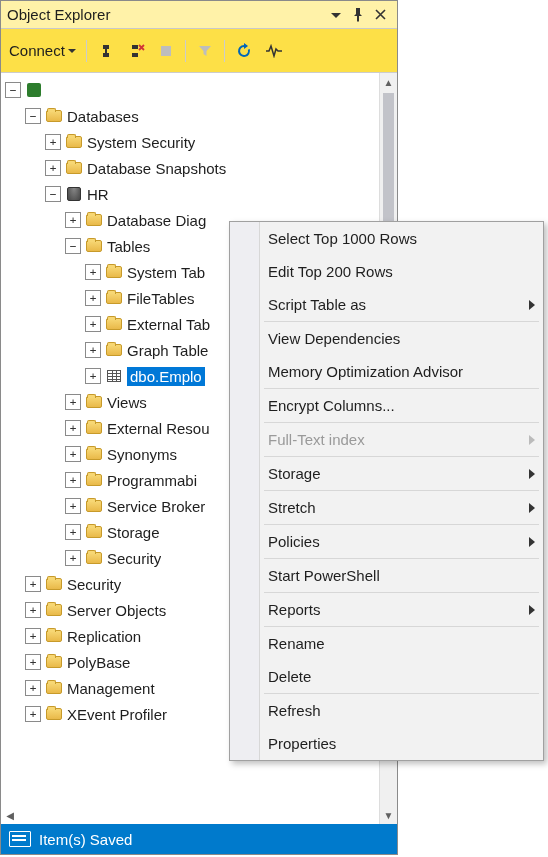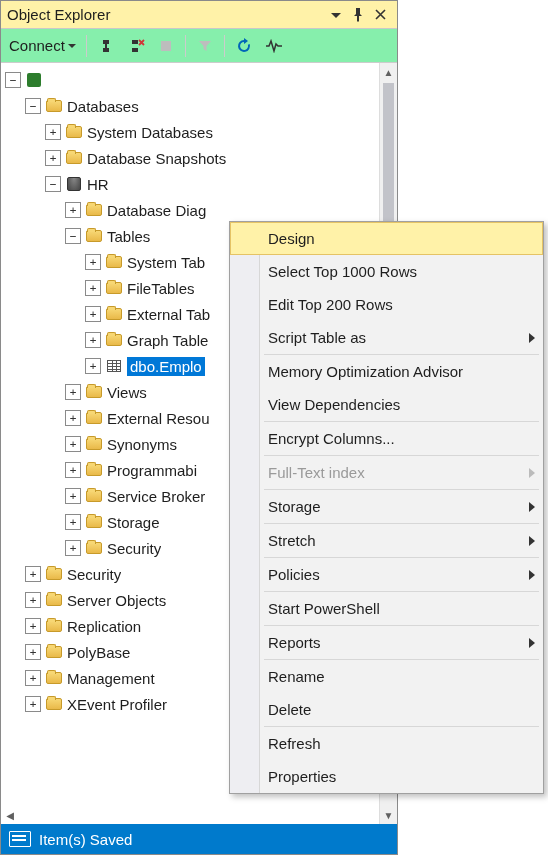--- a/index.html
+++ b/index.html
@@ -4,21 +4,21 @@
 <style>
 * { box-sizing: border-box; margin: 0; padding: 0; font-family: 'Segoe UI', Tahoma, sans-serif; }
 body { width: 548px; height: 857px; background: #fff; overflow: hidden; position: relative; }
 
 .panel { border: 1px solid #8a8a8a; width: 398px; height: 855px; position: relative; background: #f5f5f5; display: flex; flex-direction: column; }
 
 .titlebar { background: #fff2a8; height: 28px; display: flex; align-items: center; padding: 0 6px; border-bottom: 1px solid #c9c9c9; }
 .titlebar-title { font-size: 15px; color: #1e1e1e; flex: 1; }
 .titlebar-btn { width: 22px; height: 22px; display: flex; align-items: center; justify-content: center; cursor: pointer; color: #333; }
 
-.toolbar { height: 34px; background: #86efac; border-bottom: 1px solid #ccc; display: flex; align-items: center; padding: 0 4px; gap: 2px; }
+.toolbar { height: 44px; background: #fde047; border-bottom: 1px solid #ccc; display: flex; align-items: center; padding: 0 4px; gap: 2px; }
 .connect { font-size: 15px; color: #1e1e1e; padding: 2px 4px; display: flex; align-items: center; cursor: pointer; }
 .connect .chev { margin-left: 2px; }
 .tbtn { width: 28px; height: 28px; display: flex; align-items: center; justify-content: center; cursor: pointer; }
 .tsep { width: 1px; height: 22px; background: #ccc; margin: 0 3px; }
 
 .tree-container { flex: 1; background: #fff; position: relative; overflow: hidden; }
 .tree { font-size: 15px; color: #1e1e1e; padding: 4px 0; }
 .node { display: flex; align-items: center; height: 26px; white-space: nowrap; padding-right: 4px; }
 .exp { width: 16px; height: 16px; border: 1px solid #8a8a8a; display: inline-flex; align-items: center; justify-content: center; font-size: 11px; line-height: 1; color: #333; background: #fff; margin-right: 4px; cursor: pointer; flex-shrink: 0; font-family: monospace; }
 .icon { width: 18px; height: 16px; margin-right: 4px; flex-shrink: 0; display: inline-flex; align-items: center; justify-content: center; }
@@ -130,21 +130,21 @@
           <span class="icon">
             <span class="folder"></span>
           </span>
           <span class="label">Databases</span>
         </div>
       <div class="node" style="padding-left:44px">
           <span class="exp">+</span>
           <span class="icon">
             <span class="folder"></span>
           </span>
-          <span class="label">System Databases</span>
+          <span class="label">System Security</span>
         </div>
       <div class="node" style="padding-left:44px">
           <span class="exp">+</span>
           <span class="icon">
             <span class="folder"></span>
           </span>
           <span class="label">Database Snapshots</span>
         </div>
       <div class="node" style="padding-left:44px">
           <span class="exp">−</span>
@@ -303,39 +303,36 @@
   </div>
 
   <div class="statusbar">
     <span class="sicon"></span>
     <span>Item(s) Saved</span>
   </div>
 </div>
 
 <div class="context-menu">
   <div class="cm-gutter"></div>
-  <div class="cm-item hover">
-      <span>Design</span>
-    </div>
   <div class="cm-item">
       <span>Select Top 1000 Rows</span>
     </div>
   <div class="cm-item">
       <span>Edit Top 200 Rows</span>
     </div>
   <div class="cm-item">
       <span>Script Table as</span>
       <span class="cm-arrow"></span>
     </div>
   <div class="cm-sep"></div>
   <div class="cm-item">
+      <span>View Dependencies</span>
+    </div>
+  <div class="cm-item">
       <span>Memory Optimization Advisor</span>
-    </div>
-  <div class="cm-item">
-      <span>View Dependencies</span>
     </div>
   <div class="cm-sep"></div>
   <div class="cm-item">
       <span>Encrypt Columns...</span>
     </div>
   <div class="cm-sep"></div>
   <div class="cm-item disabled">
       <span>Full-Text index</span>
       <span class="cm-arrow"></span>
     </div>

